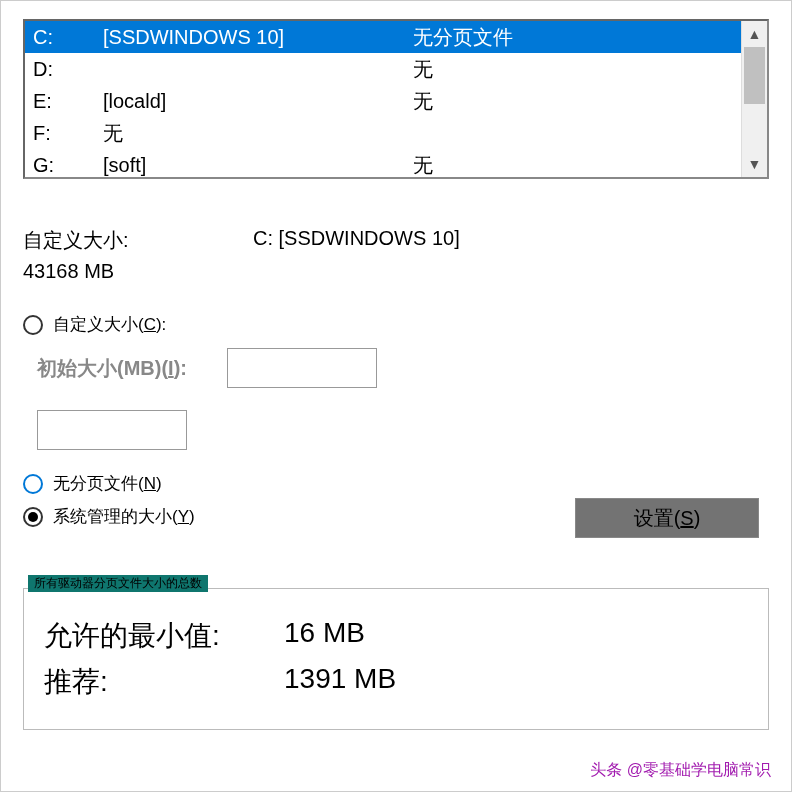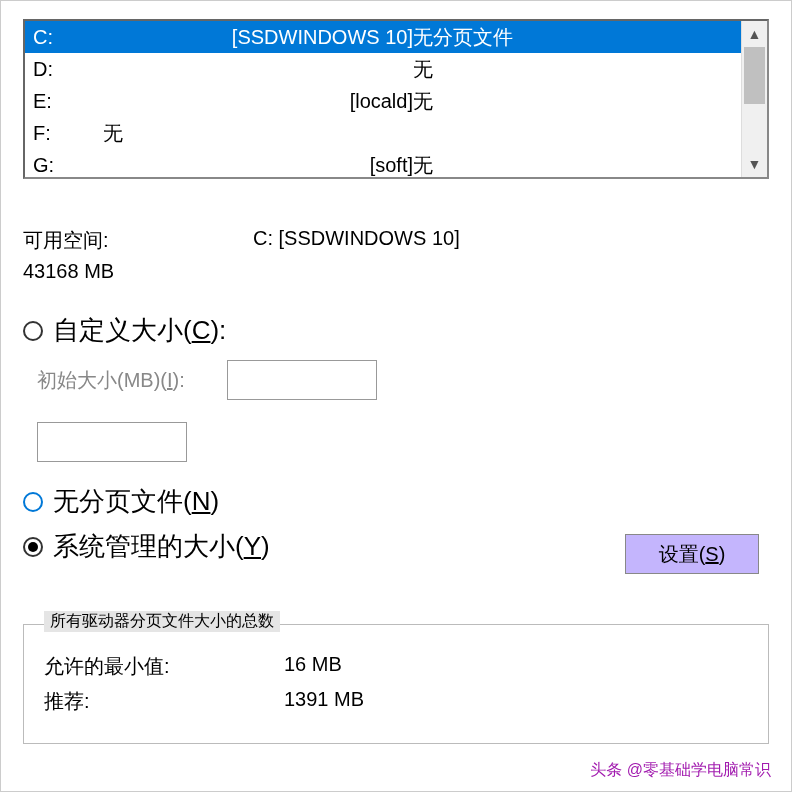--- a/index.html
+++ b/index.html
@@ -50,21 +50,20 @@
     }
     .drive-row.selected {
       background: #0078d7;
       color: #fff;
     }
     .col-drive {
       width: 70px;
     }
     .col-vol {
       width: 310px;
-      text-align: right;
     }
     .col-status {
       flex: 1;
     }
     .scrollbar {
       width: 26px;
       background: #f0f0f0;
       display: flex;
       flex-direction: column;
       border-left: 1px solid #ddd;
@@ -104,21 +103,21 @@
     .info-value {
       flex: 1;
     }
     .radio-group {
       margin-top: 30px;
     }
     .radio-row {
       display: flex;
       align-items: center;
       margin-bottom: 10px;
-      font-size: 26px;
+      font-size: 17px;
       text-align: right;
     }
     .radio {
       width: 20px;
       height: 20px;
       border: 2px solid #333;
       border-radius: 50%;
       margin-right: 10px;
       display: inline-flex;
       align-items: center;
@@ -140,20 +139,21 @@
     }
     .input-row {
       display: flex;
       align-items: center;
       margin-bottom: 22px;
       font-size: 20px;
     }
     .input-row .lbl {
       width: 190px;
       color: #888;
+      font-weight: bold;
     }
     .input-row input {
       width: 150px;
       height: 40px;
       border: 1px solid #999;
       background: #fff;
       font-size: 18px;
       padding: 0 6px;
     }
     .underline {
@@ -161,47 +161,47 @@
     }
     .set-button-row {
       position: relative;
       height: 42px;
       margin-top: -40px;
     }
     .set-button {
       position: absolute;
       right: 10px;
       top: 0;
-      width: 134px;
+      width: 184px;
       height: 40px;
       border: 1px solid #888;
-      background: #c4b5fd;
+      background: #737373;
       font-size: 20px;
       cursor: pointer;
       display: flex;
       align-items: center;
       justify-content: center;
     }
     .groupbox {
       margin-top: 48px;
       border: 1px solid #bbb;
       position: relative;
       padding: 28px 20px 20px 20px;
     }
     .groupbox-title {
       position: absolute;
       top: -14px;
-      left: 20px;
-      background: #e5e5e5;
+      left: 4px;
+      background: #0f766e;
       padding: 0 6px;
-      font-size: 16px;
+      font-size: 12px;
     }
     .gb-row {
       display: flex;
-      font-size: 20px;
+      font-size: 28px;
       margin-bottom: 8px;
     }
     .gb-label {
       width: 240px;
     }
     .watermark {
       position: absolute;
       right: 20px;
       bottom: 10px;
       font-size: 16px;
@@ -245,21 +245,21 @@
         <div class="scroll-btn">▲</div>
         <div class="scroll-track">
           <div class="scroll-thumb"></div>
         </div>
         <div class="scroll-btn">▼</div>
       </div>
     </div>
 
     <div class="info-section">
       <div class="info-row">
-        <span class="info-label">可用空间:</span>
+        <span class="info-label">自定义大小:</span>
         <span class="info-value">C:  [SSDWINDOWS 10]</span>
       </div>
       <div class="info-row">
         <span class="info-value">43168 MB</span>
       </div>
     </div>
 
     <div class="radio-group">
       <div class="radio-row">
         <span class="radio"></span>

